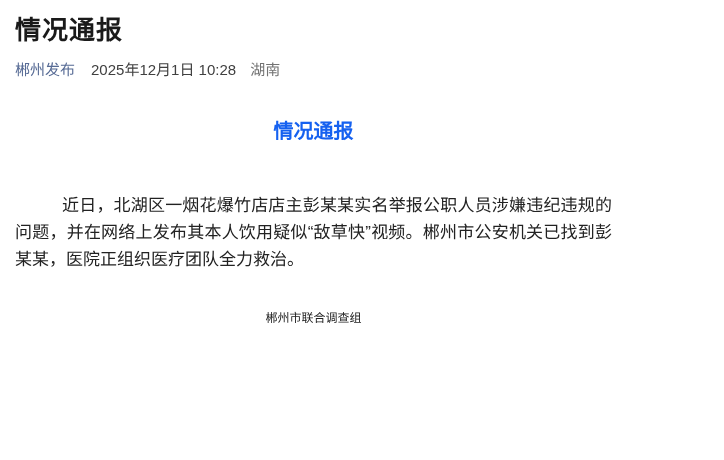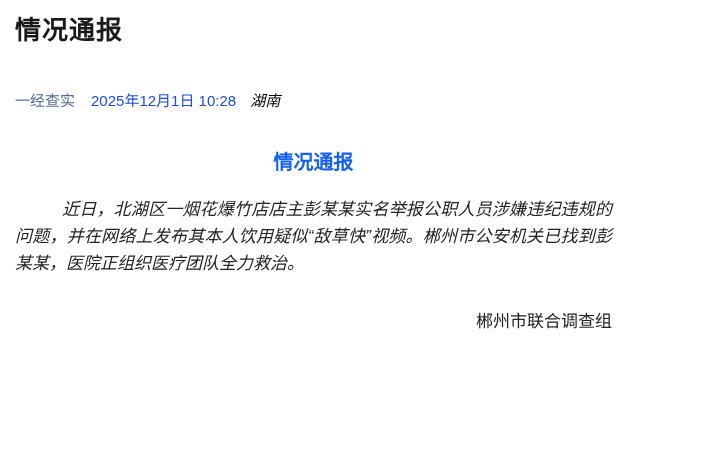--- a/index.html
+++ b/index.html
@@ -34,65 +34,62 @@
     align-items: baseline;
     font-size: 15px;
     line-height: 18px;
   }
   .meta-source {
     color: #576b95;
     cursor: pointer;
     margin-right: 16px;
   }
   .meta-datetime {
-    color: #1d4ed8;
+    color: #404040;
     margin-right: 14px;
-    margin-top: 31px;
   }
   .meta-location {
-    color: #000000;
-    font-style: italic;
+    color: #737373;
   }
   .body-title {
     margin: 39px 0 0 0;
     text-align: center;
     font-size: 20px;
     line-height: 27px;
     font-weight: 700;
     color: #1561f0;
   }
   .para {
-    margin: 20px 0 0 0;
+    margin: 47px 0 0 0;
     font-size: 17px;
     line-height: 27px;
     color: #222222;
     text-align: justify;
     text-indent: 47px;
-    font-style: italic;
   }
   .para + .para {
     margin-top: 27px;
   }
   .signature {
     margin-top: 29px;
-    text-align: right;
-    font-size: 17px;
+    text-align: center;
+    font-size: 12px;
     line-height: 32px;
     color: #222222;
   }
 </style>
 </head>
 <body>
 
 <div class="article">
 
   <h1 class="page-title">情况通报</h1>
 
   <div class="meta-row">
-    <span class="meta-source">一经查实</span>
+    <span class="meta-source">郴州发布</span>
     <span class="meta-datetime">2025年12月1日 10:28</span>
     <span class="meta-location">湖南</span>
   </div>
 
   <h2 class="body-title">情况通报</h2>
 
   <p class="para">近日，北湖区一烟花爆竹店店主彭某某实名举报公职人员涉嫌违纪违规的问题，并在网络上发布其本人饮用疑似“敌草快”视频。郴州市公安机关已找到彭某某，医院正组织医疗团队全力救治。</p>
 
 
   <div class="signature">

